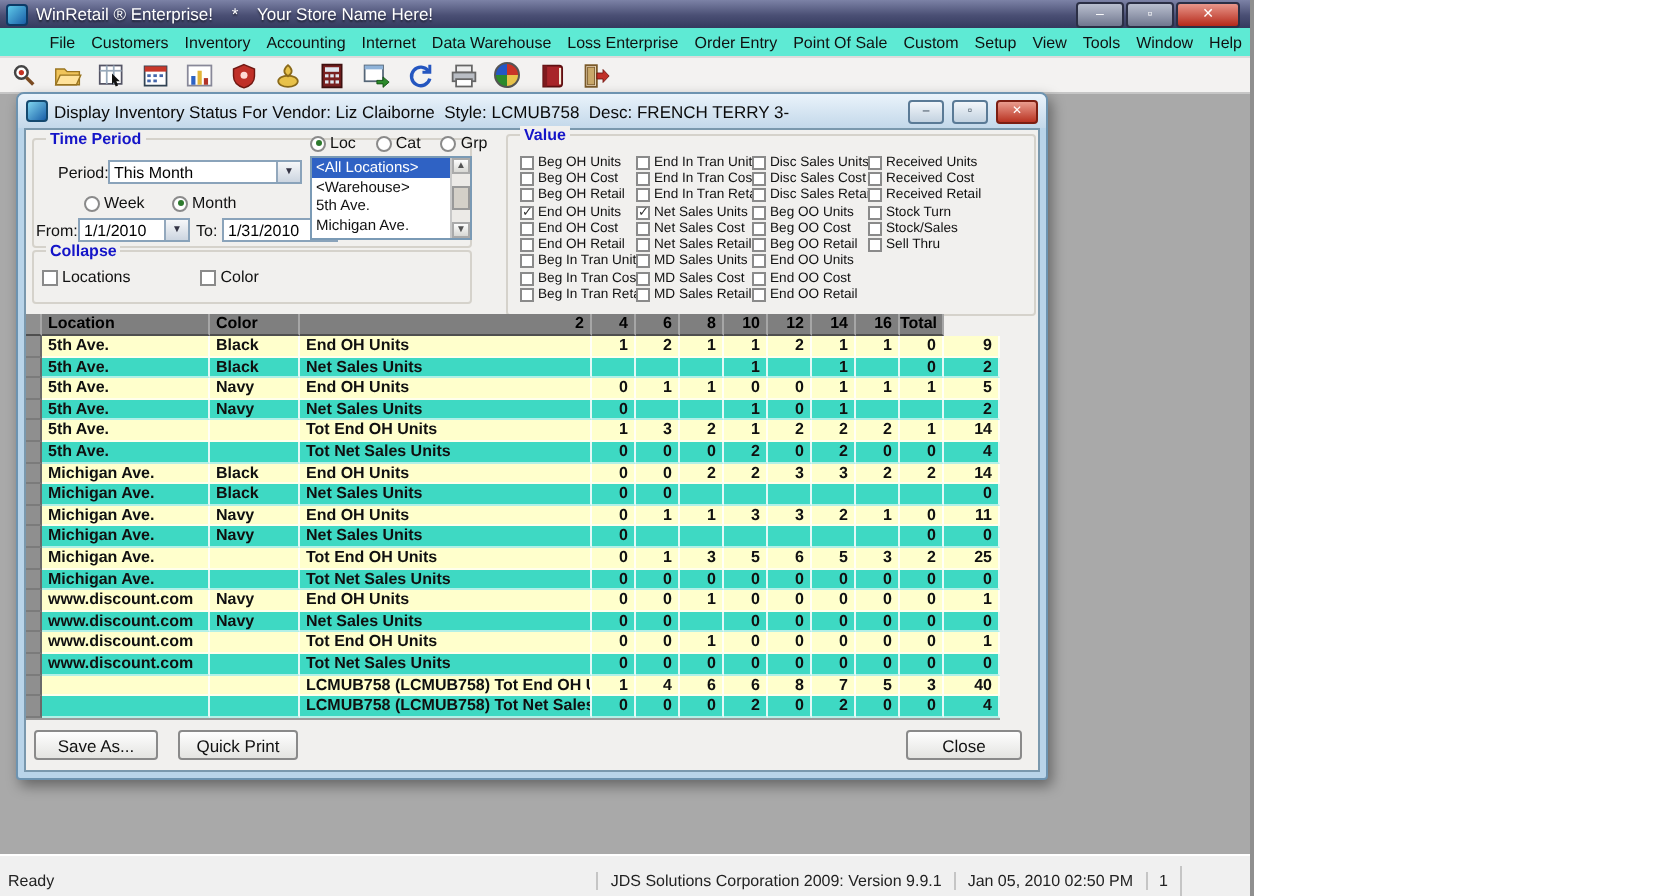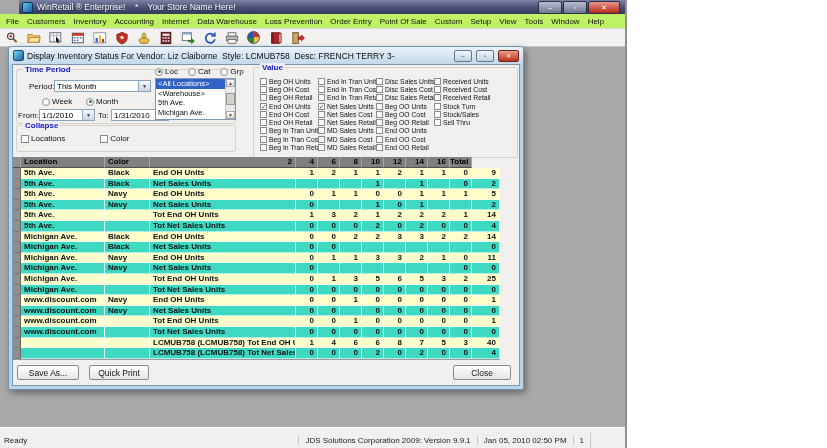--- a/index.html
+++ b/index.html
@@ -1,26 +1,26 @@
 <!DOCTYPE html>
 <html><head>
 <meta charset="utf-8">
 <style>
   html,body{margin:0;padding:0;}
   body{width:827px;height:448px;background:#ffffff;font-family:"Liberation Sans","DejaVu Sans",sans-serif;position:relative;overflow:hidden;-webkit-font-smoothing:none;}
   .app{position:absolute;left:0;top:0;width:627px;height:448px;display:flex;flex-direction:column;background:#a9a9a9;border-right:2px solid #8f8f8f;box-sizing:border-box;}
   
-  .titlebar{height:14px;background:linear-gradient(#7c82a6,#4a4f74 55%,#343a5e);display:flex;align-items:center;gap:4px;padding:0 3px;color:#fff;font-size:8.5px;margin-left:19px;}
+  .titlebar{height:14px;background:linear-gradient(#7c82a6,#4a4f74 55%,#343a5e);display:flex;align-items:center;gap:4px;padding:0 3px;color:#fff;font-size:8.5px;}
   .app-ico{width:9px;height:9px;border-radius:2px;background:linear-gradient(135deg,#5ec8e8,#1a5fa8);border:1px solid #0c3a66;flex:0 0 auto;}
   .tb-text{flex:1;white-space:pre;overflow:hidden;text-shadow:0 1px 1px rgba(0,0,0,.5);}
   .winbtns{display:flex;gap:1px;margin-right:2px;}
   .wb{width:22px;height:11px;border-radius:2px;border:1px solid #2b2f45;display:flex;align-items:center;justify-content:center;font-size:7px;line-height:7px;color:#fff;background:linear-gradient(#b9bfcf,#70778e);}
   .wb-close{width:30px;background:linear-gradient(#e8968a,#b5291a);}
   
-  .menubar{height:14px;background:#bef264;border-bottom:1px solid #dcdcdc;display:flex;align-items:center;font-size:8px;color:#111;padding-left:2px;overflow:hidden;}
+  .menubar{height:14px;background:#5eead4;border-bottom:1px solid #dcdcdc;display:flex;align-items:center;font-size:8px;color:#111;padding-left:2px;overflow:hidden;justify-content:flex-end;}
   .menu-item{padding:0 4px;white-space:nowrap;}
   
   .toolbar{height:17px;background:#f3f2f1;border-bottom:1px solid #c6c6c6;display:flex;align-items:center;gap:7px;padding-left:4px;}
   .tbi{width:15px;height:14px;display:flex;align-items:center;justify-content:center;}
   .tbi svg{width:14px;height:14px;}
   .pie{width:11px;height:11px;border-radius:50%;border:1px solid #555;background:conic-gradient(#c93328 0 25%,#e8c24a 25% 50%,#2c8a2c 50% 75%,#2457c4 75% 100%);}
   
   .client{flex:1;background:#a9a9a9;position:relative;}
   .bottomstrip{height:5px;background:#f0f0f0;border-top:1px solid #ffffff;}
   .statusbar{height:15px;background:#f0f0f0;display:flex;align-items:center;font-size:8px;color:#222;}
@@ -98,21 +98,21 @@
     </span>
   </div>
 
   <div class="menubar">
       <span class="menu-item">File</span>
       <span class="menu-item">Customers</span>
       <span class="menu-item">Inventory</span>
       <span class="menu-item">Accounting</span>
       <span class="menu-item">Internet</span>
       <span class="menu-item">Data Warehouse</span>
-      <span class="menu-item">Loss Prevention</span>
+      <span class="menu-item">Loss Enterprise</span>
       <span class="menu-item">Order Entry</span>
       <span class="menu-item">Point Of Sale</span>
       <span class="menu-item">Custom</span>
       <span class="menu-item">Setup</span>
       <span class="menu-item">View</span>
       <span class="menu-item">Tools</span>
       <span class="menu-item">Window</span>
       <span class="menu-item">Help</span>
     </div>
 

